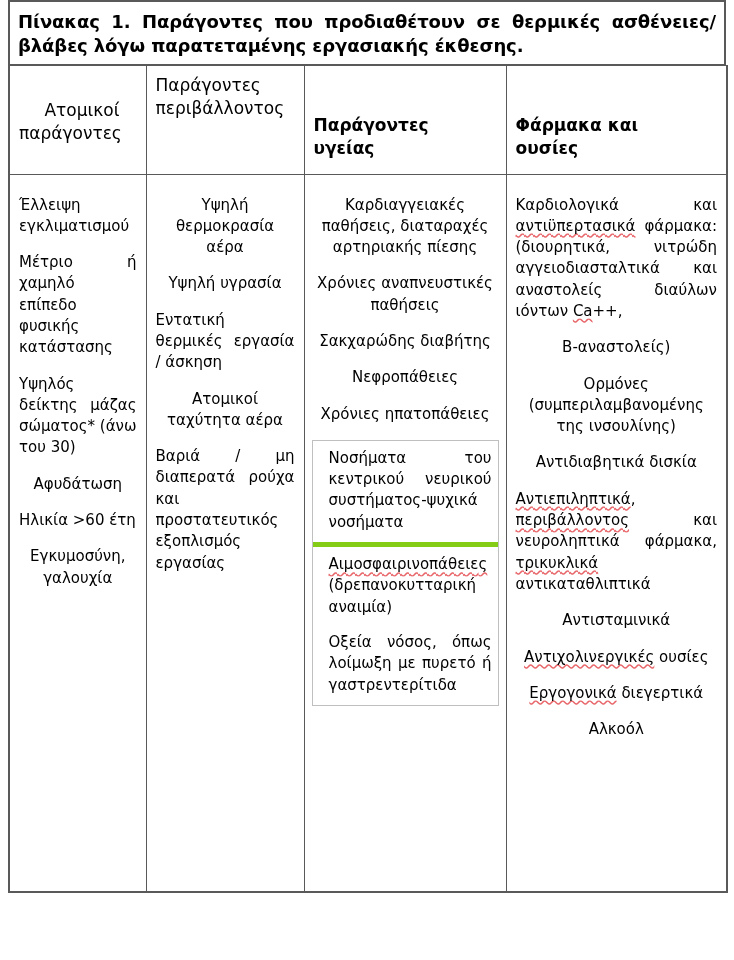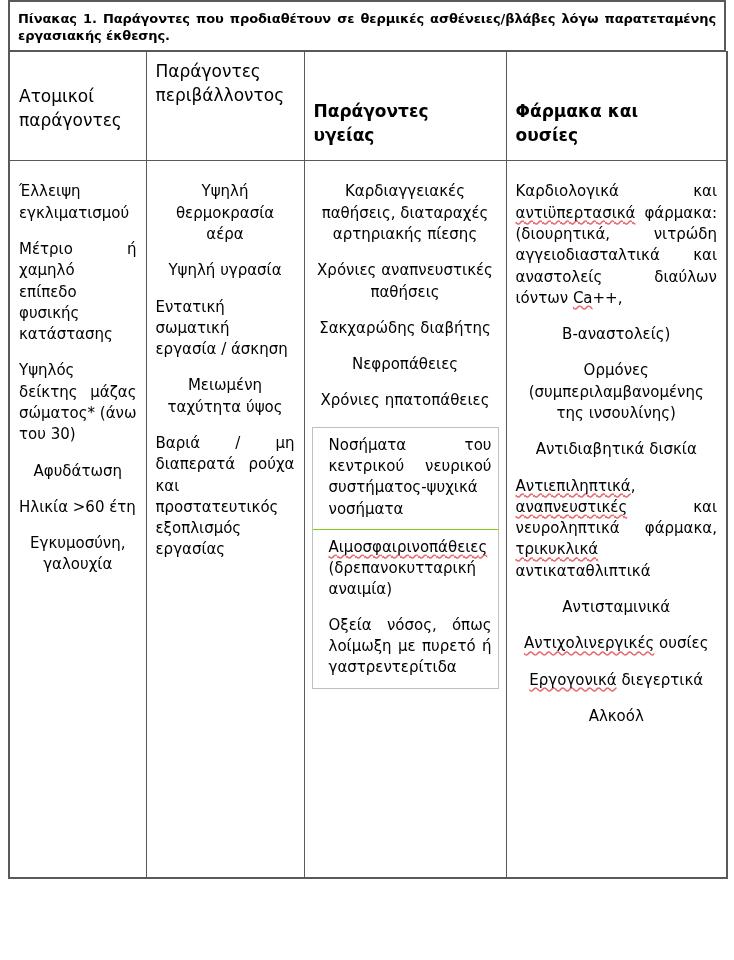--- a/index.html
+++ b/index.html
@@ -29,21 +29,21 @@
     box-sizing: border-box;
     width: 718px;
     margin: 0;
     padding: 8px 8px 6px 8px;
     border-top: 2px solid #595959;
     border-left: 2px solid #595959;
     border-right: 2px solid #595959;
     border-bottom: 1px solid #595959;
   }
   .caption-text {
-    font-size: 13px;
+    font-size: 18px;
     font-weight: bold;
     line-height: 1.32;
     text-align: justify;
     text-justify: inter-word;
     letter-spacing: -0.1px;
   }
 
   
   table.factors {
     border-collapse: collapse;
@@ -82,21 +82,21 @@
   }
   .head-label {
     font-size: 17px;
     font-weight: normal;
     line-height: 1.38;
     text-align: left;
     position: absolute;
     left: 9px;
     right: 26px;
   }
-  .head-cell.align-bottom .head-label { bottom: 28px; }
+  .head-cell.align-bottom .head-label { bottom: 28px; text-align: right; }
   .head-cell.align-top    .head-label { top: 8px; }
   .head-cell.align-mid    .head-label { top: 48px; font-weight: bold; }
 
   .body-cell {
     box-sizing: border-box;
     padding: 20px 9px 10px 9px;
     height: 716px;
   }
 
   .item {
@@ -116,21 +116,21 @@
     box-sizing: border-box;
     border: 1px solid #bfbfbf;
     margin: 0 -2px 0 -2px;
     padding: 0;
   }
   .subbox .sub-cell {
     box-sizing: border-box;
     padding: 7px 6px 9px 16px;
   }
   .subbox .sub-cell.divider {
-    border-top: 1px solid #84cc16;
+    border-top: 5px solid #84cc16;
   }
   .subbox .item { margin-bottom: 14px; }
   .subbox .item:last-child { margin-bottom: 0; }
 
   
   .sq {
     text-decoration: underline wavy #e8666a;
     text-decoration-skip-ink: none;
     text-underline-offset: 2px;
   }
@@ -195,22 +195,22 @@
             <p class="item left">Αφυδάτωση</p>
             <p class="item">Ηλικία &gt;60 έτη</p>
             <p class="item left">Εγκυμοσύνη, γαλουχία</p>
           </div>
         </td>
 
         <td>
           <div class="body-cell">
             <p class="item left">Υψηλή θερμοκρασία αέρα</p>
             <p class="item left">Υψηλή υγρασία</p>
-            <p class="item">Εντατική σωματική εργασία / άσκηση</p>
-            <p class="item left">Μειωμένη ταχύτητα ύψος</p>
+            <p class="item">Εντατική θερμικές εργασία / άσκηση</p>
+            <p class="item left">Ατομικοί ταχύτητα αέρα</p>
             <p class="item">Βαριά / μη διαπερατά ρούχα και προστατευτικός εξοπλισμός εργασίας</p>
           </div>
         </td>
 
         <td>
           <div class="body-cell">
             <p class="item left">Καρδιαγγειακές παθήσεις, διαταραχές αρτηριακής πίεσης</p>
             <p class="item left">Χρόνιες αναπνευστικές παθήσεις</p>
             <p class="item left">Σακχαρώδης διαβήτης</p>
             <p class="item left">Νεφροπάθειες</p>
@@ -227,21 +227,21 @@
             </div>
           </div>
         </td>
 
         <td>
           <div class="body-cell">
             <p class="item"><span>Καρδιολογικά και </span><span class="sq">αντιϋπερτασικά</span><span> φάρμακα: (διουρητικά, νιτρώδη αγγειοδιασταλτικά και αναστολείς διαύλων ιόντων </span><span class="sq">Ca</span><span>++,</span></p>
             <p class="item left">Β-αναστολείς)</p>
             <p class="item left">Ορμόνες (συμπεριλαμβανομένης της ινσουλίνης)</p>
             <p class="item left">Αντιδιαβητικά δισκία</p>
-            <p class="item"><span class="sq">Αντιεπιληπτικά</span><span>, </span><span class="sq">αναπνευστικές</span><span> και νευροληπτικά φάρμακα, </span><span class="sq">τρικυκλικά</span><span> αντικαταθλιπτικά</span></p>
+            <p class="item"><span class="sq">Αντιεπιληπτικά</span><span>, </span><span class="sq">περιβάλλοντος</span><span> και νευροληπτικά φάρμακα, </span><span class="sq">τρικυκλικά</span><span> αντικαταθλιπτικά</span></p>
             <p class="item left">Αντισταμινικά</p>
             <p class="item left"><span class="sq">Αντιχολινεργικές</span><span> ουσίες</span></p>
             <p class="item left"><span class="sq">Εργογονικά</span><span> διεγερτικά</span></p>
             <p class="item left">Αλκοόλ</p>
           </div>
         </td>
 
       </tr>
     </tbody>
   </table>

